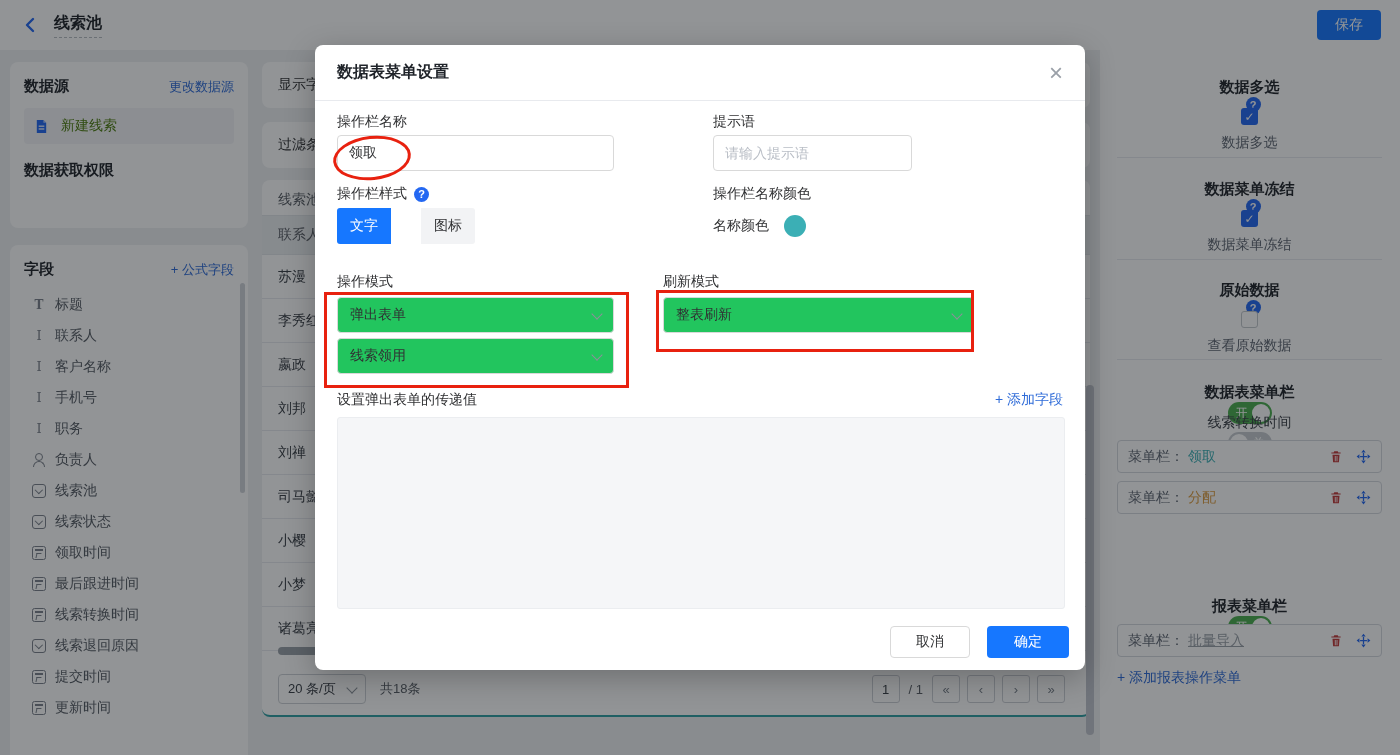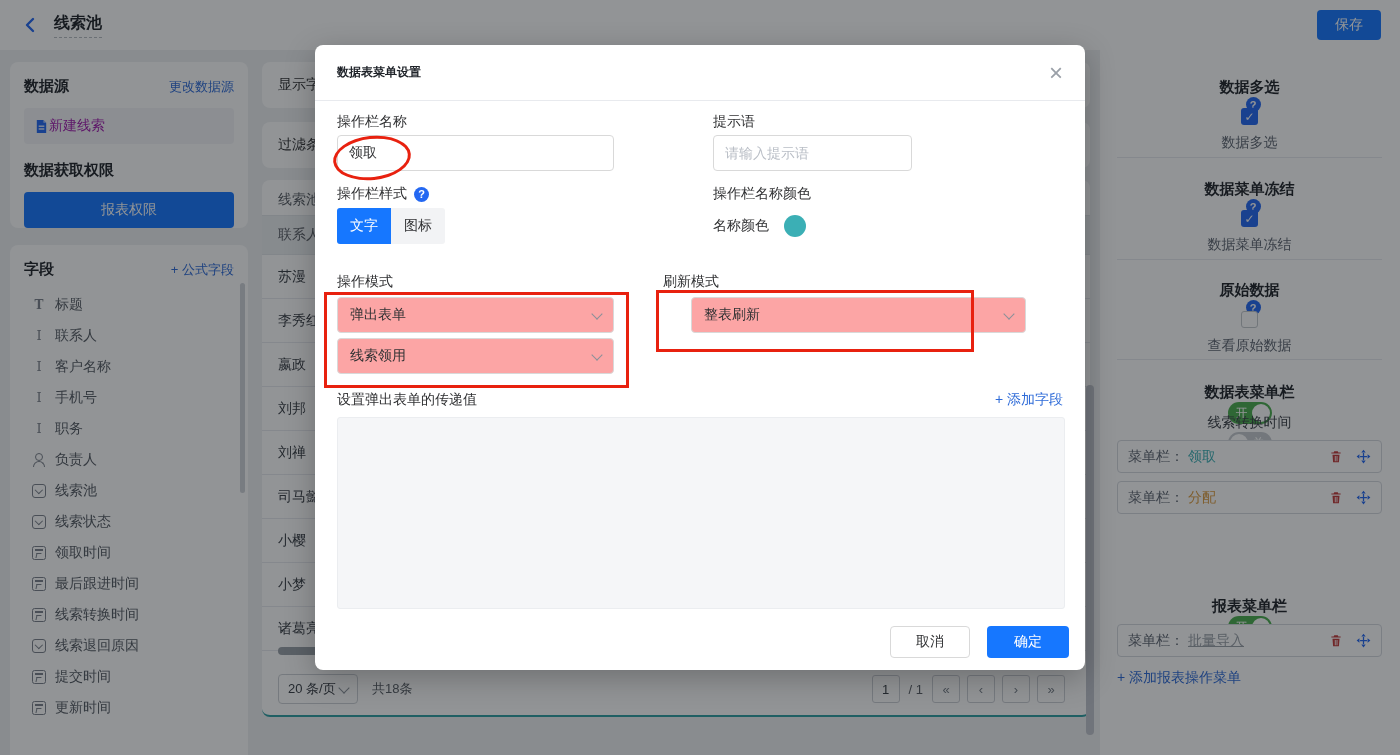--- a/index.html
+++ b/index.html
@@ -11,21 +11,21 @@
   .back svg{display:block}
   .tb-title{margin-left:14px;font-size:16px;font-weight:700;color:#1f2329;border-bottom:1px dashed #b9bdc4;padding-bottom:3px;}
   .save-btn{position:absolute;right:19px;top:10px;width:64px;height:30px;background:#1677ff;color:#fff;font-size:14px;border:none;border-radius:4px;display:flex;align-items:center;justify-content:center;}
   
   .panel{position:absolute;background:#fff;border-radius:8px;box-sizing:border-box;}
   .bold15{font-size:15px;font-weight:700;color:#1f2329;}
   .blue-link{color:#2e6bd8;font-size:13px;cursor:pointer;white-space:nowrap;}
   
   .p-ds{left:10px;top:62px;width:238px;height:166px;padding:15px 14px;}
   .row-sb{display:flex;align-items:center;justify-content:space-between;}
-  .ds-item{margin-top:12px;height:36px;background:#f4f5f7;border-radius:4px;display:flex;align-items:center;gap:0;padding:0 10px;font-size:14px;color:#a21caf;}
+  .ds-item{margin-top:12px;height:36px;background:#f4f5f7;border-radius:4px;display:flex;align-items:center;gap:12px;padding:0 10px;font-size:14px;color:#4d7c0f;}
   .perm-title{margin-top:17px;font-family:Liberation Mono, monospace;}
   .perm-btn{margin-top:12px;width:100%;height:36px;background:#1677ff;color:#fff;border:none;border-radius:4px;font-size:14px;display:flex;align-items:center;justify-content:center;}
   .p-fields{left:10px;top:245px;width:238px;height:600px;padding:15px 14px;}
   .flist{margin-top:10px;}
   .fitem{height:31px;display:flex;align-items:center;gap:9px;padding-left:8px;font-size:14px;color:#555b63;cursor:pointer;}
   .fic{width:14px;height:14px;display:inline-block;position:relative;flex:none;}
   .fic.t-title{font-size:12px;font-weight:700;color:#7c828c;font-family:"DejaVu Serif",serif;line-height:14px;text-align:center;}
   .fic.t-text{font-size:13px;color:#7c828c;font-family:"DejaVu Serif",serif;line-height:14px;text-align:center;}
   .fic.person::before{content:"";position:absolute;top:0;left:3.2px;width:6px;height:6px;border:1.3px solid #7c828c;border-radius:50%;}
   .fic.person::after{content:"";position:absolute;bottom:0;left:1px;width:10px;height:5px;border:1.3px solid #7c828c;border-bottom:none;border-radius:6px 6px 0 0;}
@@ -38,21 +38,21 @@
   
   .c-disp{left:262px;top:62px;width:828px;height:46px;display:flex;align-items:center;padding:0 16px;font-size:14px;color:#303133;}
   .c-filt{left:262px;top:122px;width:828px;height:46px;display:flex;align-items:center;padding:0 16px;font-size:14px;color:#303133;}
   .c-main{left:262px;top:180px;width:828px;height:537px;border-bottom:2px solid #2f9fa3;}
   .c-title{position:absolute;left:16px;top:11px;font-size:14px;color:#5a5f66;}
   .ttable{position:absolute;left:0;top:35px;right:0;}
   .thead{height:38px;background:#eceef1;border-top:1px solid #e2e5e9;border-bottom:1px solid #e2e5e9;display:flex;align-items:center;padding-left:16px;font-size:14px;color:#5a5f66;}
   .trow{height:43px;border-bottom:1px solid #e8eaee;display:flex;align-items:center;padding-left:16px;font-size:14px;color:#3a3f46;}
   .hscroll{position:absolute;left:16px;top:467px;width:430px;height:8px;background:#9aa0a8;border-radius:4px;}
   .pgbar{position:absolute;left:0;right:0;top:492px;height:34px;display:flex;align-items:center;padding:0 25px 0 16px;}
-  .psel{width:80px;height:30px;border:1px solid #cdd0d6;border-radius:4px;display:flex;align-items:center;justify-content:space-between;padding:0 9px;font-size:13px;color:#3a3f46;box-sizing:border-box;}
+  .psel{width:88px;height:30px;border:1px solid #cdd0d6;border-radius:4px;display:flex;align-items:center;justify-content:space-between;padding:0 9px;font-size:13px;color:#3a3f46;box-sizing:border-box;}
   .chev{width:7px;height:7px;border-right:1.4px solid #8a9099;border-bottom:1.4px solid #8a9099;transform:rotate(45deg);margin-top:-3px;flex:none;}
   .ptotal{margin-left:14px;font-size:13px;color:#5a5f66;}
   .pright{margin-left:auto;display:flex;align-items:center;gap:7px;}
   .pgbox{width:26px;height:26px;border:1px solid #cdd0d6;border-radius:3px;display:flex;align-items:center;justify-content:center;font-size:13px;color:#3a3f46;background:#fff;}
   .pgsep{font-size:13px;color:#5a5f66;margin:0 2px;}
   .pnav{width:26px;height:26px;border:1px solid #cdd0d6;border-radius:3px;display:flex;align-items:center;justify-content:center;font-size:13px;color:#7b828c;background:#fff;cursor:pointer;}
   
   .rpanel{position:absolute;left:1100px;top:50px;width:300px;height:705px;background:#fff;box-sizing:border-box;}
   .rp-abs{position:absolute;left:17px;right:18px;flex-direction:column;}
   .rtitle{display:flex;align-items:center;font-size:15px;font-weight:700;color:#1f2329;}
@@ -73,28 +73,28 @@
   .mcard{position:absolute;left:17px;right:18px;height:33px;border:1px solid #d6d9de;border-radius:4px;display:flex;align-items:center;padding:0 10px;font-size:14px;color:#5f6672;box-sizing:border-box;background:#fff;}
   .mval{margin-left:4px;}
   .mic{margin-left:auto;display:flex;align-items:center;gap:13px;}
   .mic svg{display:block;cursor:pointer;}
   .addlink{font-size:14px;color:#2e6bd8;cursor:pointer;}
   
   .overlay{position:absolute;inset:0;background:rgba(13,17,23,0.45);z-index:50;}
   .pg-scroll{position:absolute;left:1086px;top:385px;width:8px;height:350px;background:#70747b;border-radius:4px;z-index:55;}
   .modal{position:absolute;left:315px;top:45px;width:770px;height:625px;background:#fff;border-radius:8px;z-index:60;box-shadow:0 8px 30px rgba(0,0,0,.25);}
   .m-head{position:absolute;left:0;top:0;right:0;height:56px;border-bottom:1px solid #e8eaee;display:flex;align-items:center;justify-content:space-between;padding:0 22px;box-sizing:border-box;}
-  .m-title{font-size:12px;font-weight:600;color:#1f2329;}
+  .m-title{font-size:16px;font-weight:600;color:#1f2329;}
   .m-close{font-size:24px;color:#9aa0a8;line-height:1;cursor:pointer;}
   .m-abs{position:absolute;}
   .mlabel{font-size:14px;color:#303133;display:flex;align-items:center;}
   .minput{border:1px solid #d9d9d9;border-radius:4px;height:36px;box-sizing:border-box;font-size:14px;color:#303133;padding:0 11px;font-family:"Liberation Sans",sans-serif;background:#fff;}
   .minput::placeholder{color:#b9bec6;}
-  .mselect{border:1px solid #d9d9d9;border-radius:4px;height:36px;box-sizing:border-box;font-size:14px;color:#303133;padding:0 12px;display:flex;align-items:center;justify-content:space-between;background:#fca5a5;cursor:pointer;}
-  .seg{display:flex;border-radius:3px;overflow:hidden;}
+  .mselect{border:1px solid #d9d9d9;border-radius:4px;height:36px;box-sizing:border-box;font-size:14px;color:#303133;padding:0 12px;display:flex;align-items:center;justify-content:space-between;background:#22c55e;cursor:pointer;}
+  .seg{display:flex;border-radius:3px;overflow:hidden;gap:30px;}
   .segbtn{height:36px;width:54px;display:flex;align-items:center;justify-content:center;font-size:14px;cursor:pointer;}
   .segbtn.active{background:#1677ff;color:#fff;}
   .segbtn.idle{background:#f2f3f5;color:#303133;}
   .colorrow{display:flex;align-items:center;gap:15px;font-size:14px;color:#303133;}
   .swatch{width:22px;height:22px;border-radius:50%;cursor:pointer;}
   .grayarea{background:#f5f6f8;border:1px solid #ebedf0;border-radius:3px;}
   .mbtn{height:32px;border-radius:4px;font-size:14px;display:flex;align-items:center;justify-content:center;box-sizing:border-box;cursor:pointer;}
   .mbtn.cancel{width:80px;border:1px solid #d9d9d9;background:#fff;color:#303133;}
   .mbtn.ok{width:82px;background:#1677ff;color:#fff;border:none;}
   
@@ -124,21 +124,20 @@
     <div class="ds-item">
       <svg width="15" height="15" viewBox="0 0 16 16">
           <path fill="#2468f2" d="M3 1h7l3 3v11H3z"></path>
           <path fill="#a9c6ff" d="M10 1l3 3h-3z"></path>
           <rect x="5" y="7" width="6" height="1.3" fill="#fff"></rect>
           <rect x="5" y="10" width="6" height="1.3" fill="#fff"></rect>
         </svg>
       <span>新建线索</span>
     </div>
     <div class="bold15 perm-title">数据获取权限</div>
-    <button class="perm-btn">报表权限</button>
   </div>
 
   <div class="panel p-fields">
     <div class="row-sb">
       <span class="bold15">字段</span>
       <span class="blue-link">+ 公式字段</span>
     </div>
     <div class="flist">
       <div class="fitem">
           <span class="fic t-title">T</span>
@@ -387,21 +386,21 @@
     <div class="m-abs mselect" style="left:22px;top:252px;width:277px;">
       <span>弹出表单</span>
       <span class="chev"></span>
     </div>
     <div class="m-abs mselect" style="left:22px;top:293px;width:277px;">
       <span>线索领用</span>
       <span class="chev"></span>
     </div>
 
     <div class="m-abs mlabel" style="left:348px;top:228px;">刷新模式</div>
-    <div class="m-abs mselect" style="left:348px;top:252px;width:335px;margin-left:28px;">
+    <div class="m-abs mselect" style="left:348px;top:252px;width:311px;">
       <span>整表刷新</span>
       <span class="chev"></span>
     </div>
 
     <div class="m-abs mlabel" style="left:22px;top:346px;">设置弹出表单的传递值</div>
     <div class="m-abs addlink" style="right:22px;top:346px;">+ 添加字段</div>
     <div class="m-abs grayarea" style="left:22px;top:372px;width:726px;height:190px;"></div>
 
     <button class="m-abs mbtn cancel" style="left:575px;top:581px;">取消</button>
     <button class="m-abs mbtn ok" style="left:672px;top:581px;">确定</button>

